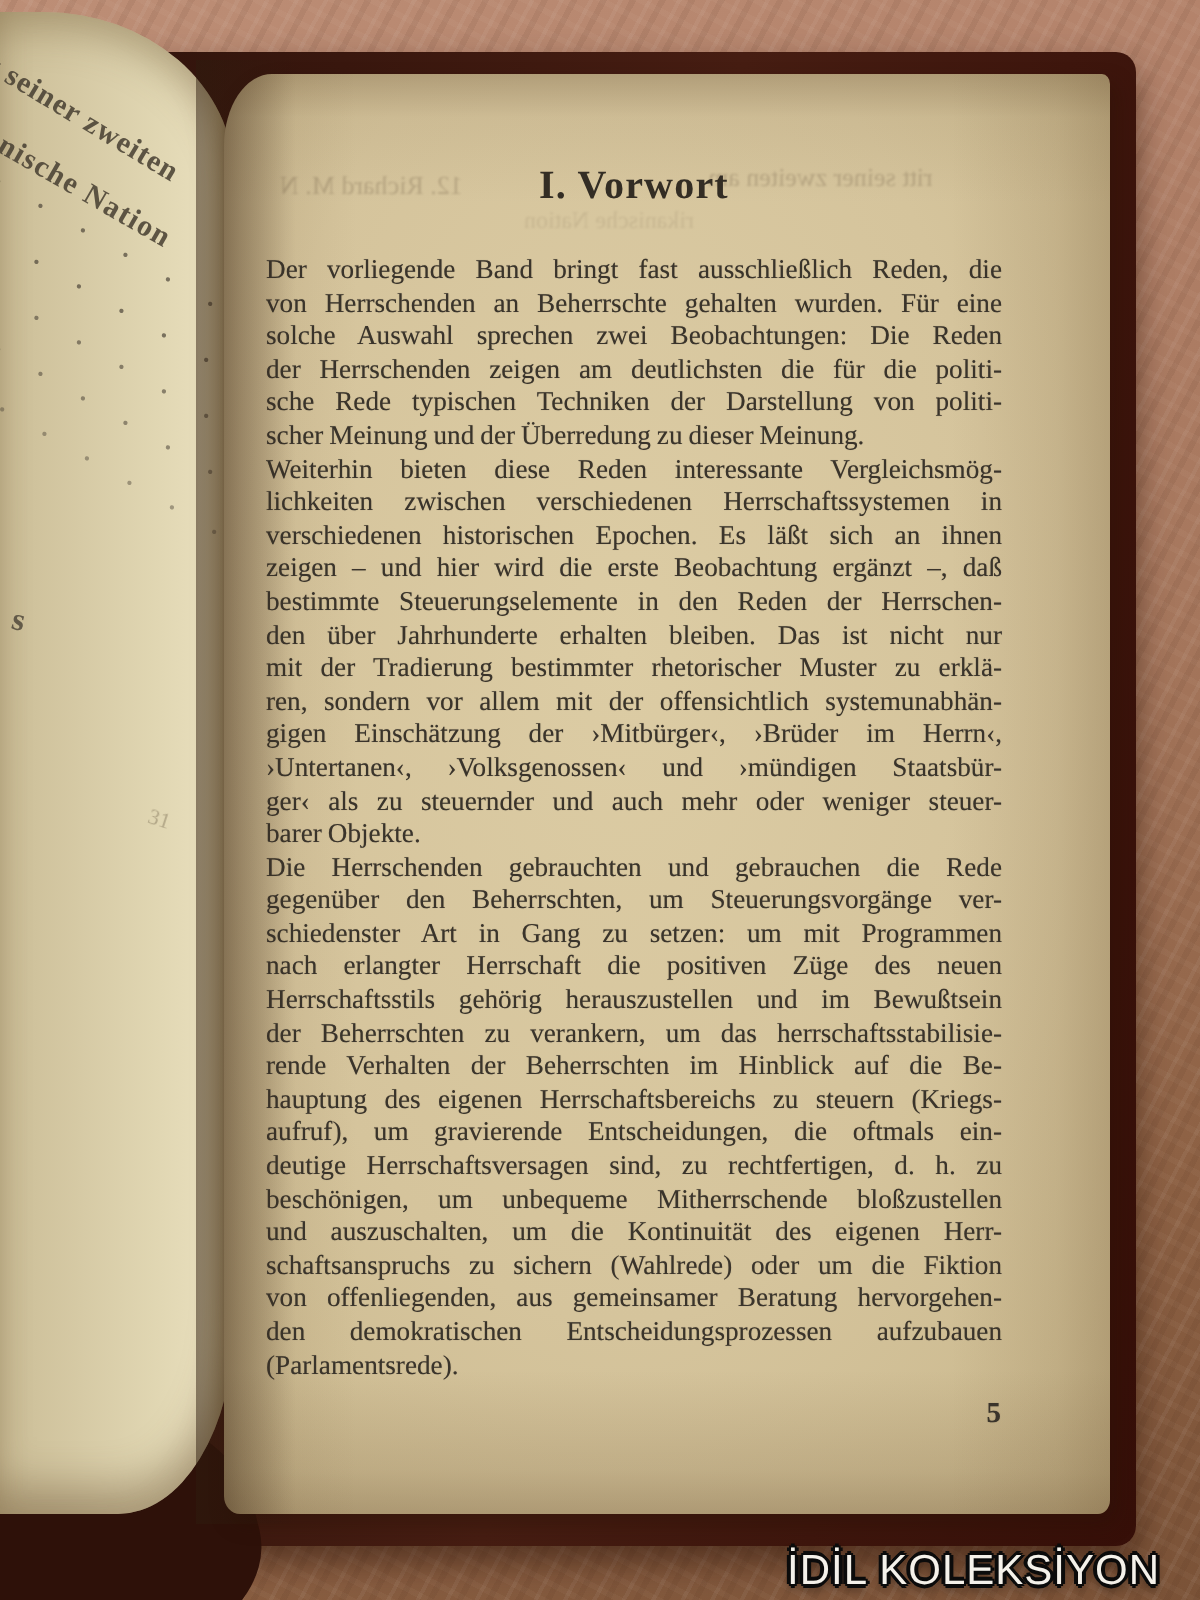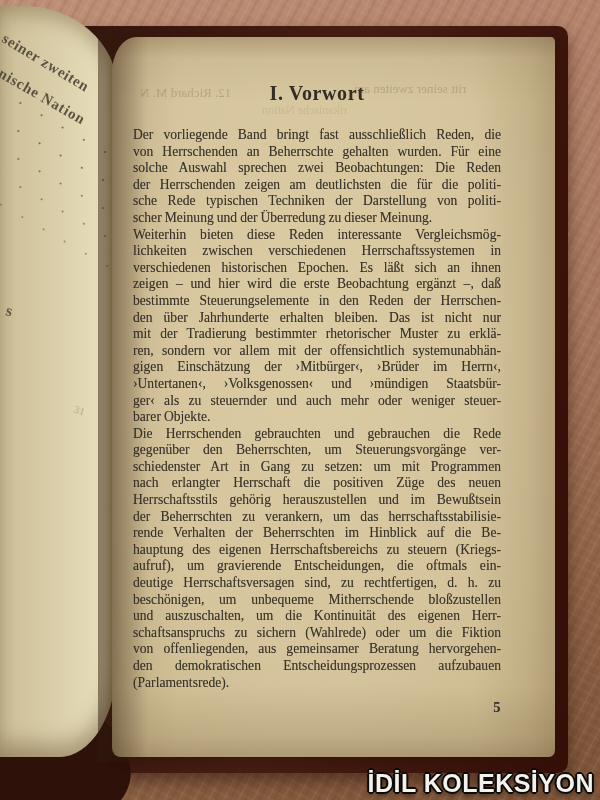--- a/index.html
+++ b/index.html
@@ -65,22 +65,22 @@
     letter-spacing:.6px; line-height:20px; margin:0 0 24px 0; }
   .body-text { font-size:13.6px; line-height:16.6px; color:#3a342b; word-spacing:-.4px;
     text-shadow: 0 0 .4px rgba(58,52,43,.45); }
   .body-text .line { min-height:16.6px; }
   .body-text .line.just { text-align:justify; text-align-last:justify; }
 
   .page-num { position:absolute; left:21px; top:662px; width:368px; text-align:right;
     font-size:14.5px; color:#3a342b; font-weight:bold; letter-spacing:.5px;
     text-shadow:0 0 .4px rgba(58,52,43,.45); }
 
-  .watermark { position:absolute; right:6px; bottom:2px;
-    font-family:"Liberation Sans", sans-serif; font-weight:bold; font-size:25px;
+  .watermark { position:absolute; right:20px; bottom:2px;
+    font-family:"Liberation Sans", sans-serif; font-weight:normal; font-size:21px;
     letter-spacing:.5px; color:#f4f1ea;
     text-shadow: -2px 0 0 #0b0b0b, 2px 0 0 #0b0b0b, 0 -2px 0 #0b0b0b, 0 2px 0 #0b0b0b,
                  -1px -1px 0 #0b0b0b, 1px -1px 0 #0b0b0b, -1px 1px 0 #0b0b0b, 1px 1px 0 #0b0b0b,
                  0 3px 5px rgba(0,0,0,.55); }
 </style>
 </head>
 <body>
 
 <div class="photo">
   <div class="bg-texture"></div>

